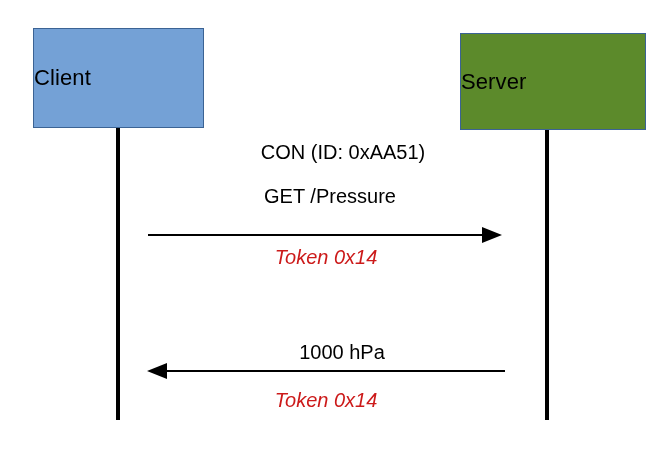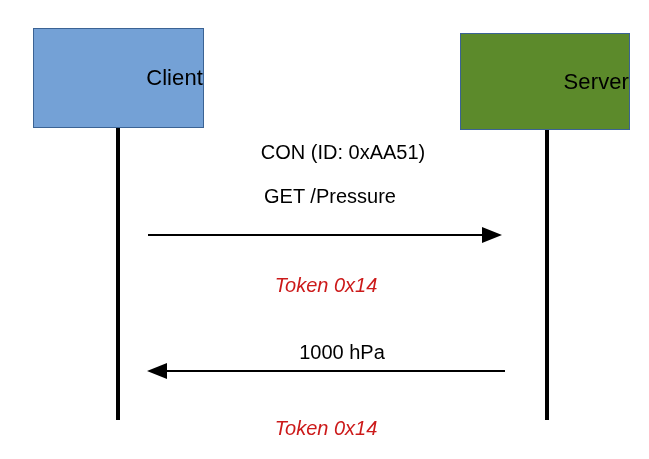--- a/index.html
+++ b/index.html
@@ -17,38 +17,38 @@
     background: #ffffff;
     overflow: hidden;
   }
 
   
   .participant {
     position: absolute;
     box-sizing: border-box;
     display: flex;
     align-items: center;
-    justify-content: flex-end;
+    justify-content: flex-start;
     border: 1px solid #3B6394;
     color: #000000;
     font-size: 22px;
     line-height: 1;
     letter-spacing: 0.1px;
   }
   .participant.client {
     left: 33px;
     top: 28px;
     width: 171px;
     height: 100px;
     background: #74A1D6;
   }
   .participant.server {
     left: 460px;
     top: 33px;
-    width: 170px;
+    width: 186px;
     height: 97px;
     background: #5C8A2B;
   }
 
   
   .lifeline {
     position: absolute;
     width: 4px;
     background: #000000;
   }
@@ -107,21 +107,20 @@
     position: absolute;
     white-space: nowrap;
     color: #000000;
     font-size: 20px;
     line-height: 1;
     transform: translateX(-50%);
   }
   .label.token {
     color: #CC1A1A;
     font-style: italic;
-    margin-top: 28px;
   }
 
   .lbl-con    { left: 343px; top: 142px; }
   .lbl-get    { left: 330px; top: 186px; }
   .lbl-token1 { left: 326px; top: 247px; }
   .lbl-ack    { left: 343px; top: 304px; }
   .lbl-val    { left: 330px; top: 342px; margin-left: 12px; }
   .lbl-token2 { left: 326px; top: 390px; }
 </style>
 </head>

